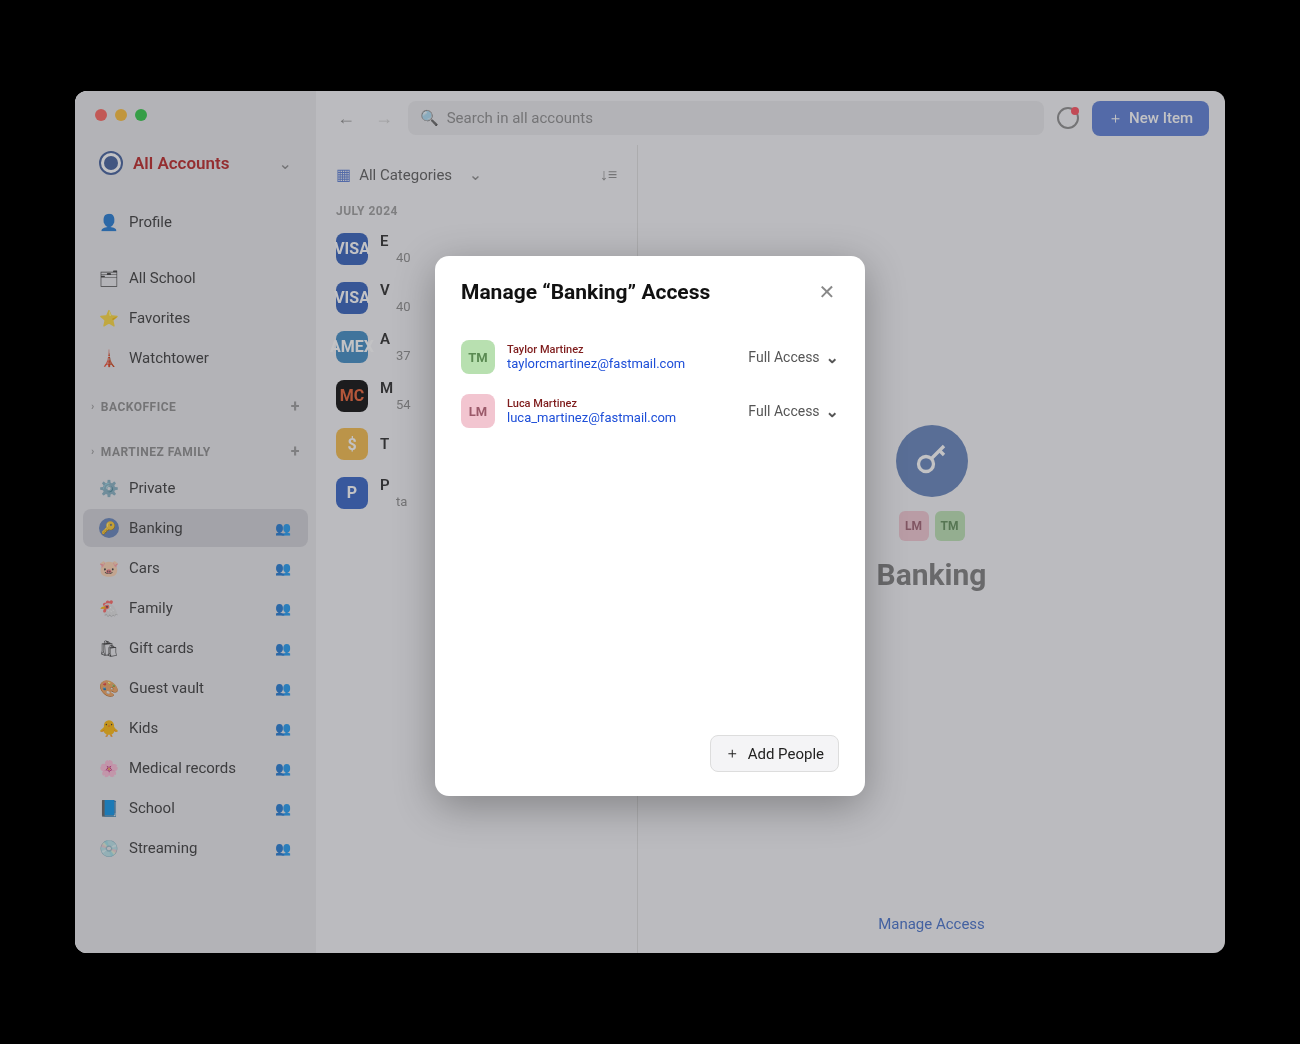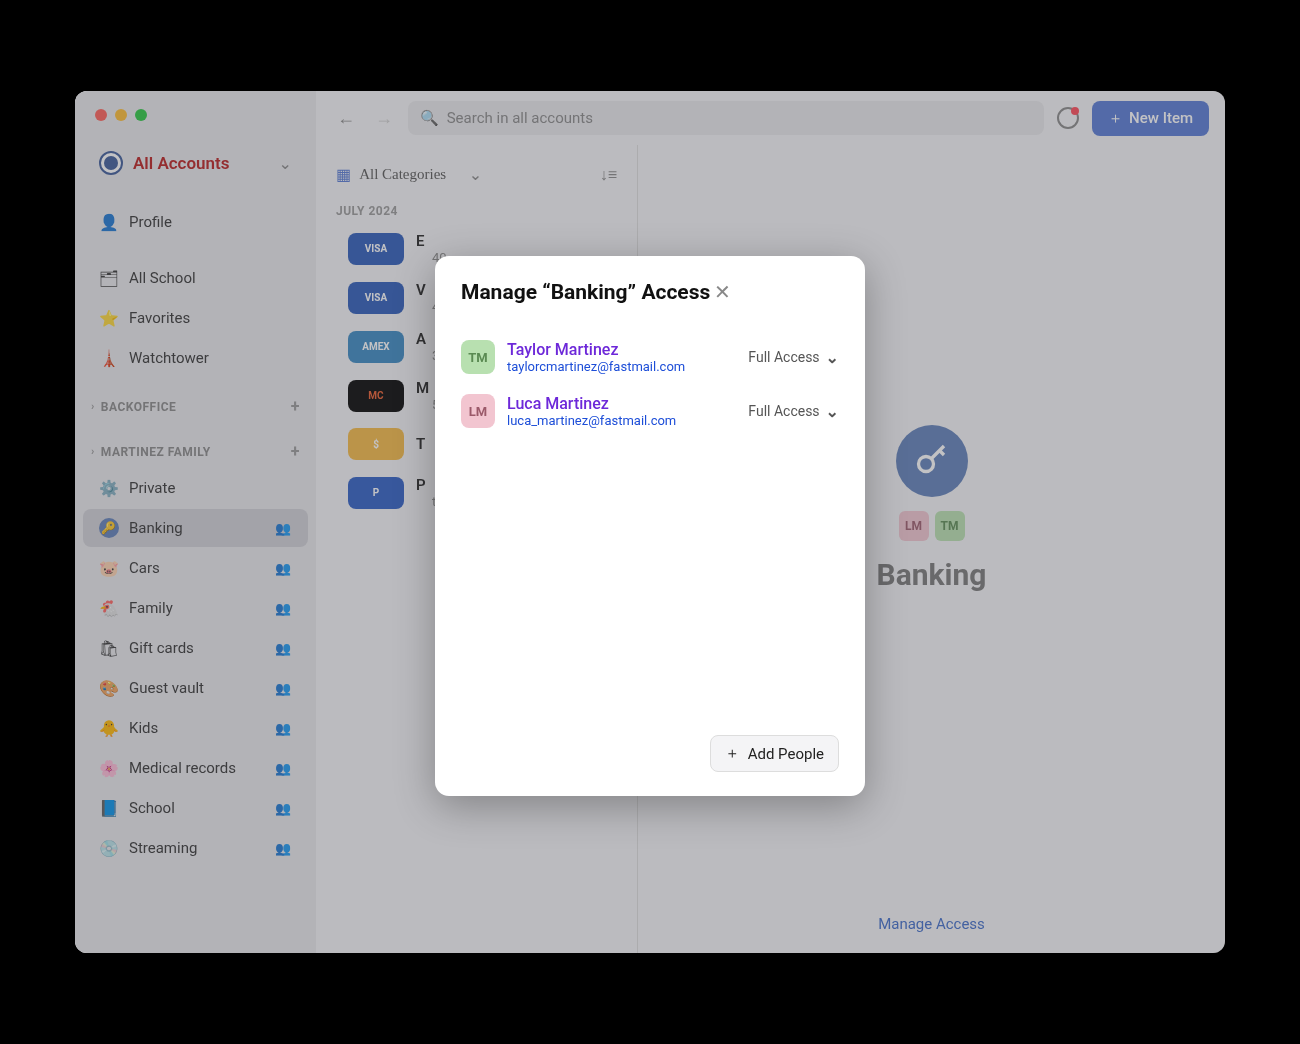--- a/index.html
+++ b/index.html
@@ -29,47 +29,47 @@
     .nav-arrow { width: 28px; height: 28px; display: flex; align-items: center; justify-content: center; color: #888; border-radius: 6px; cursor: pointer; font-size: 18px; }
     .search-box { flex: 1; background: #e8e8eb; border-radius: 8px; height: 34px; display: flex; align-items: center; padding: 0 12px; gap: 8px; color: #888; font-size: 15px; }
     .activity-icon { width: 28px; height: 28px; display: flex; align-items: center; justify-content: center; cursor: pointer; position: relative; }
     .activity-circle { width: 22px; height: 22px; border: 2px solid #888; border-radius: 50%; position: relative; }
     .activity-dot { position: absolute; top: -2px; right: -2px; width: 8px; height: 8px; background: #ff4757; border-radius: 50%; }
     .new-item-btn { background: #5579d4; color: #fff; border: none; border-radius: 8px; padding: 8px 16px; font-size: 15px; font-weight: 500; display: flex; align-items: center; gap: 6px; cursor: pointer; }
     .content-row { flex: 1; display: flex; }
     .list-panel { width: 322px; border-right: 1px solid #ddd; padding: 14px 0; }
     .list-header { display: flex; align-items: center; padding: 6px 20px 14px 20px; gap: 8px; }
     .grid-icon { color: #5579d4; }
-    .list-header-label { font-size: 15px; color: #555; flex: 1; font-family: Liberation Serif, serif; }
+    .list-header-label { font-size: 15px; color: #555; flex: 1; }
     .sort-icon { color: #888; }
     .list-section-label { font-size: 12px; font-weight: 700; color: #999; padding: 6px 20px; letter-spacing: 0.5px; }
     .list-item { display: flex; align-items: center; gap: 12px; padding: 8px 20px; cursor: pointer; }
-    .item-icon { width: 56px; height: 32px; border-radius: 8px; display: flex; align-items: center; justify-content: center; font-size: 10px; font-weight: 700; color: #fff; flex-shrink: 0; margin-left: 12px; }
+    .item-icon { width: 32px; height: 32px; border-radius: 8px; display: flex; align-items: center; justify-content: center; font-size: 16px; font-weight: 700; color: #fff; flex-shrink: 0; }
     .item-text { flex: 1; min-width: 0; }
     .item-title { font-size: 15px; font-weight: 600; color: #222; white-space: nowrap; overflow: hidden; text-overflow: ellipsis; }
     .item-sub { font-size: 13px; color: #888; white-space: nowrap; overflow: hidden; text-overflow: ellipsis; margin-left: 16px; }
     .detail-panel { flex: 1; display: flex; flex-direction: column; align-items: center; padding-top: 280px; }
     .vault-big-icon { width: 72px; height: 72px; border-radius: 50%; background: #5e7eb8; display: flex; align-items: center; justify-content: center; }
     .key-svg { width: 36px; height: 36px; }
     .avatar-badges { display: flex; gap: 6px; margin-top: 14px; }
     .avatar-badge { width: 30px; height: 30px; border-radius: 6px; display: flex; align-items: center; justify-content: center; font-size: 12px; font-weight: 700; }
     .ab-lm { background: #f2c5d0; color: #9b5a6a; }
     .ab-tm { background: #b8e0b0; color: #5a8a52; }
     .vault-title { font-size: 30px; font-weight: 700; color: #777; margin-top: 16px; }
     .manage-link { color: #3d6bc9; font-size: 15px; margin-top: auto; margin-bottom: 20px; padding-top: 260px; cursor: pointer; }
     .overlay { position: absolute; inset: 0; background: rgba(80,80,85,0.35); display: flex; align-items: flex-start; justify-content: center; padding-top: 165px; }
     .modal { width: 430px; background: #fff; border-radius: 14px; box-shadow: 0 10px 40px rgba(0,0,0,0.3); padding: 24px 26px; display: flex; flex-direction: column; height: 540px; }
-    .modal-header { display: flex; align-items: center; }
+    .modal-header { display: flex; align-items: center; justify-content: space-between; }
     .modal-title { font-size: 21px; font-weight: 700; color: #111; }
     .modal-close { color: #888; font-size: 20px; cursor: pointer; width: 24px; height: 24px; display: flex; align-items: center; justify-content: center; }
     .people-list { margin-top: 26px; flex: 1; }
     .person-row { display: flex; align-items: center; gap: 12px; padding: 10px 0; }
     .person-avatar { width: 34px; height: 34px; border-radius: 8px; display: flex; align-items: center; justify-content: center; font-size: 13px; font-weight: 700; flex-shrink: 0; }
     .person-info { flex: 1; min-width: 0; }
-    .person-name { font-size: 16px; font-weight: 500; color: #6d28d9; }
+    .person-name { font-size: 11px; font-weight: 500; color: #7f1d1d; }
     .person-email { font-size: 13px; color: #1d4ed8; }
     .access-selector { display: flex; align-items: center; gap: 6px; color: #555; font-size: 14px; cursor: pointer; }
     .modal-footer { display: flex; justify-content: flex-end; }
     .add-people-btn { background: #f4f4f6; border: 1px solid #ddd; border-radius: 8px; padding: 8px 14px; font-size: 15px; color: #222; display: flex; align-items: center; gap: 8px; cursor: pointer; }
     .hide-scroll::-webkit-scrollbar { display: none; }
   </style>
 </head>
 <body>
 
 <div class="window">

